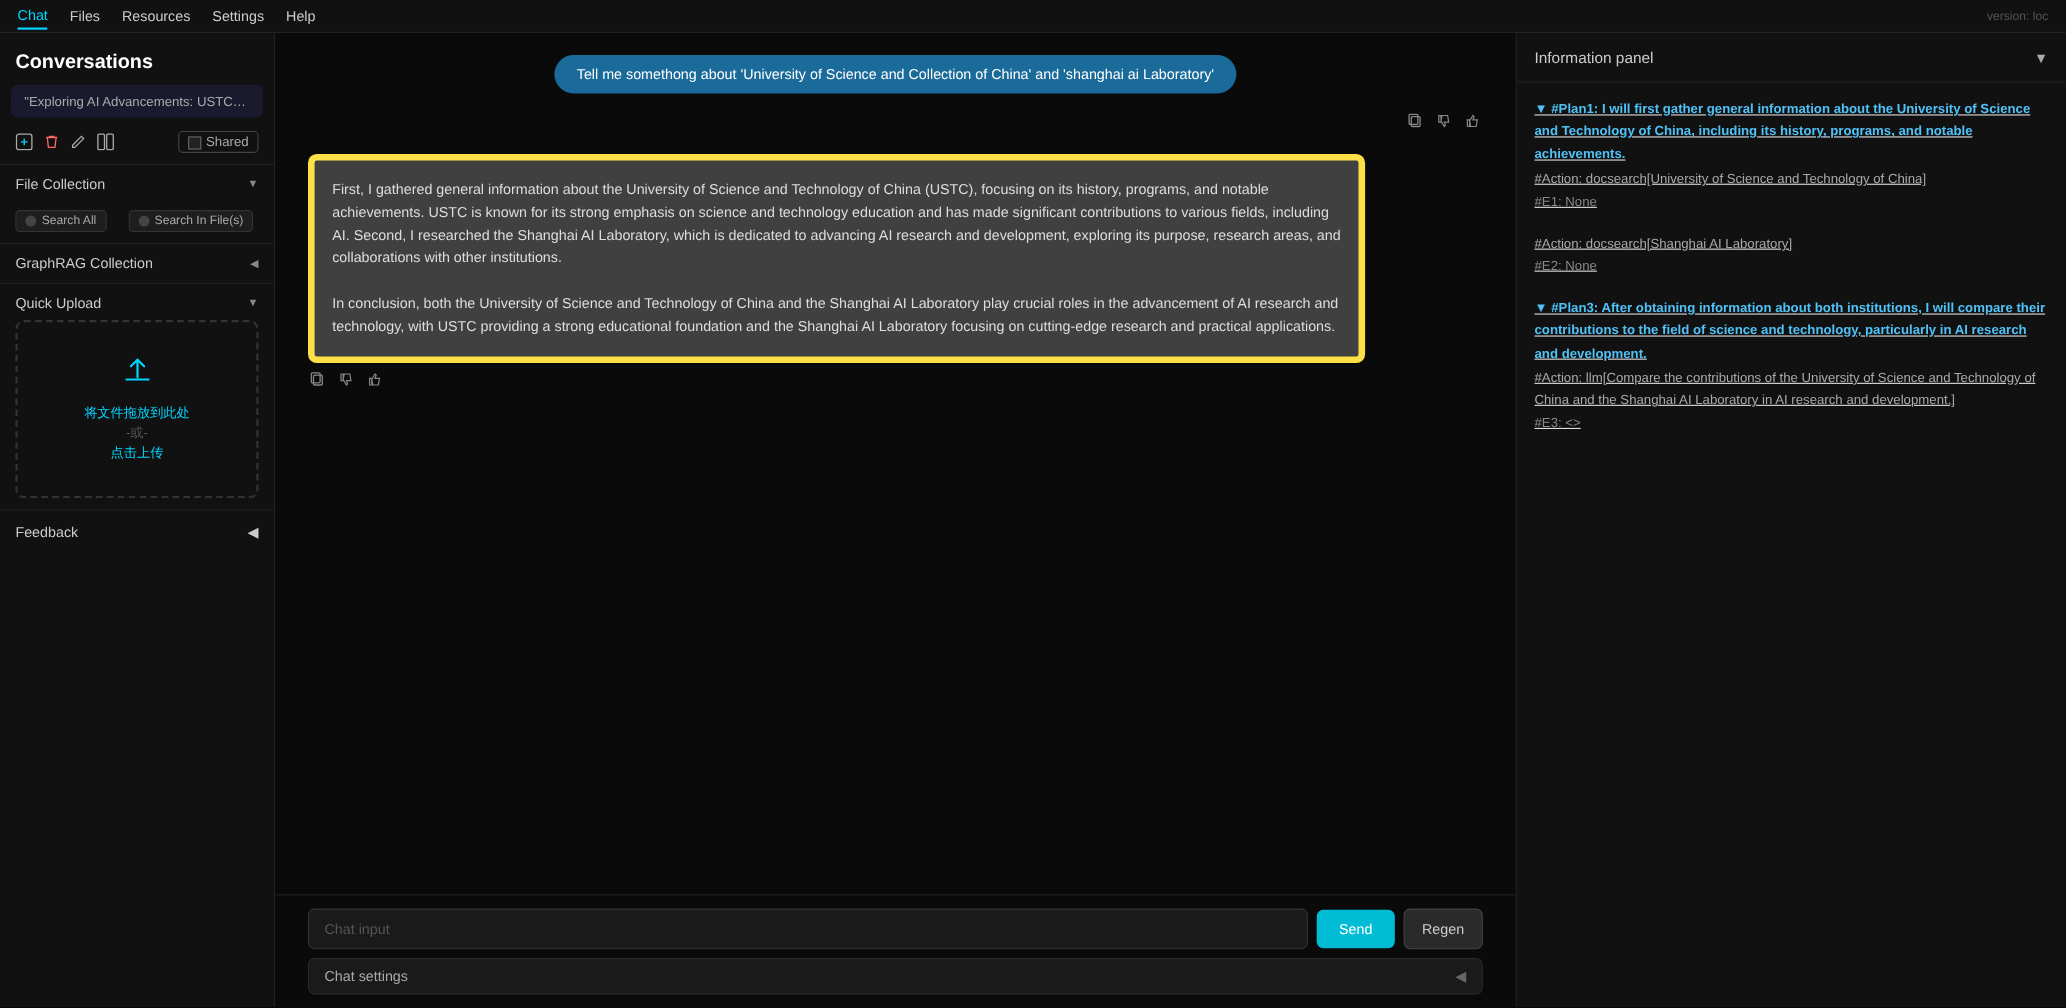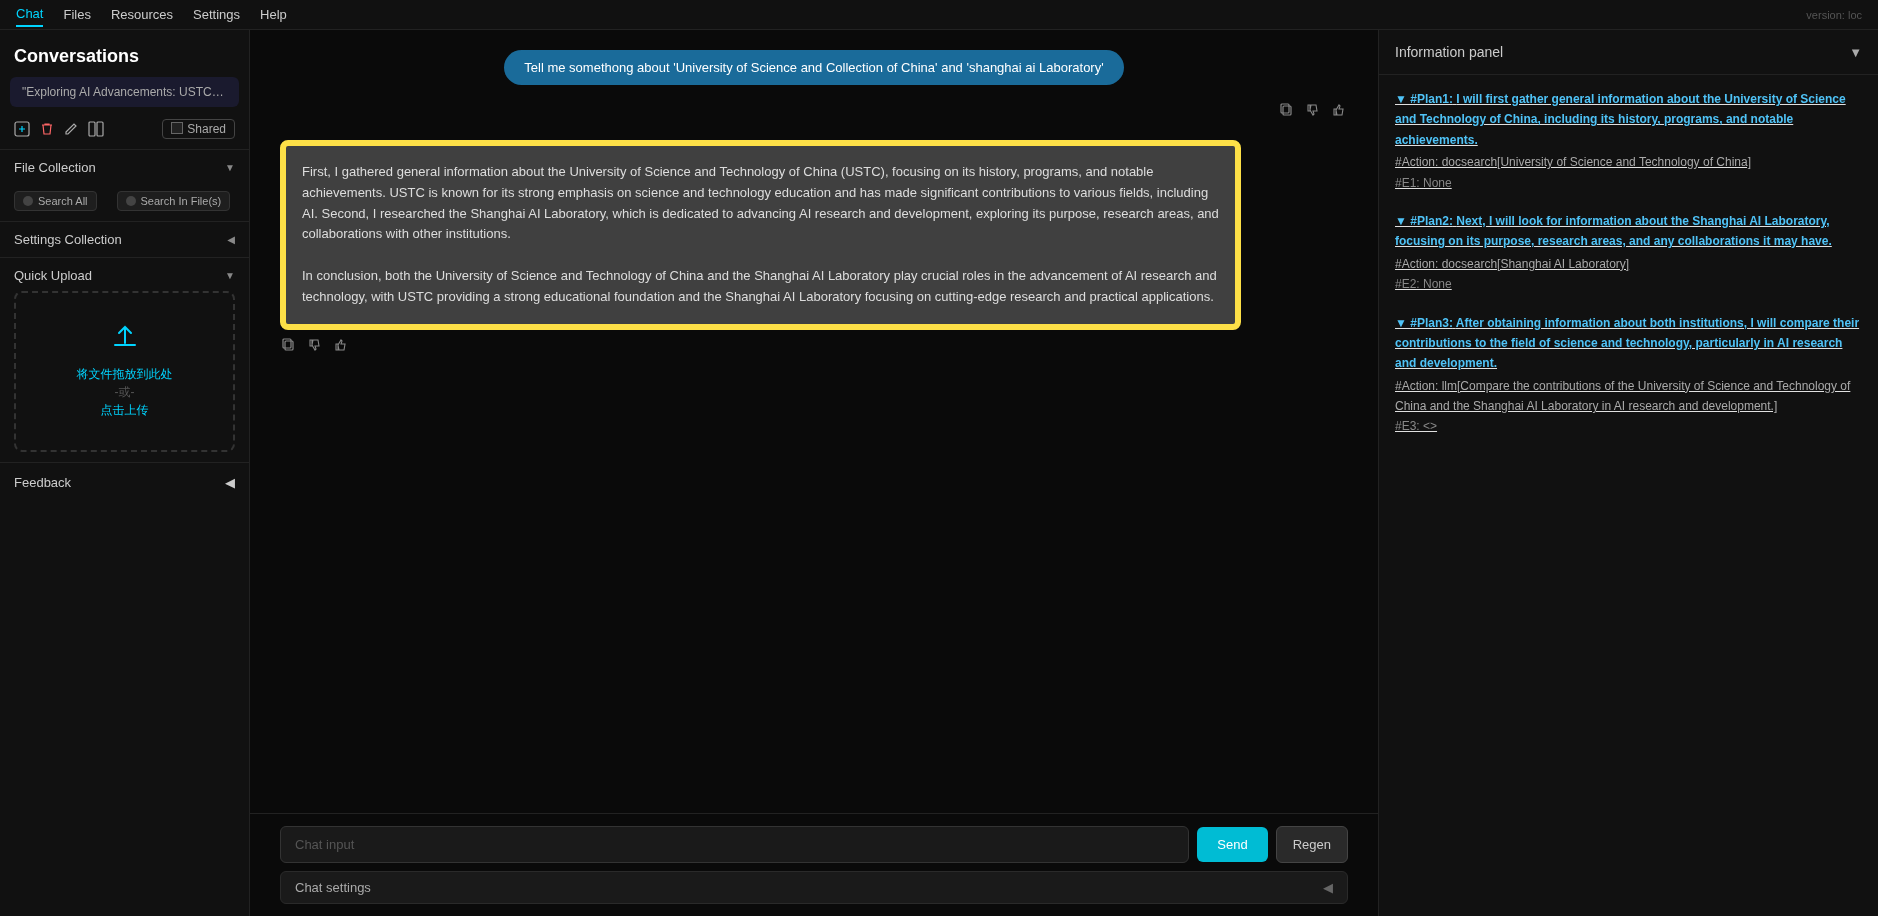--- a/index.html
+++ b/index.html
@@ -84,21 +84,21 @@
     }
     .action-icon {
       color: #aaa;
       cursor: pointer;
       font-size: 14px;
       display: flex;
       align-items: center;
     }
     .shared-badge {
       display: flex;
-      align-items: flex-start;
+      align-items: flex-end;
       gap: 4px;
       background: transparent;
       border: 1px solid #444;
       border-radius: 4px;
       padding: 2px 8px;
       font-size: 12px;
       color: #aaa;
       cursor: pointer;
       margin-left: auto;
     }
@@ -433,21 +433,21 @@
         </div>
         <div class="toggle-btn">
           <div class="toggle-circle"></div>
           <span>Search In File(s)</span>
         </div>
       </div>
     </div>
 
     <div class="sidebar-section">
       <div class="graphrag-header">
-        <span>Settings Collection</span>
+        <span>GraphRAG Collection</span>
         <span class="graphrag-chevron">◀</span>
       </div>
     </div>
 
     <div class="sidebar-section">
       <div class="sidebar-section-header">
         <span>Quick Upload</span>
         <span class="section-chevron">▼</span>
       </div>
       <div class="upload-area">
@@ -547,24 +547,20 @@
       <div class="plan-block">
         <div class="plan-title">
           <span>▼ #Plan1:</span>
           <span>I will first gather general information about the University of Science and Technology of China, including its history, programs, and notable achievements.</span>
         </div>
         <div class="plan-action">#Action: docsearch[University of Science and Technology of China]</div>
         <div class="plan-evidence">#E1: None</div>
       </div>
 
       <div class="plan-block">
-        <div class="plan-title">
-          <span>▼ #Plan2:</span>
-          <span>Next, I will look for information about the Shanghai AI Laboratory, focusing on its purpose, research areas, and any collaborations it may have.</span>
-        </div>
         <div class="plan-action">#Action: docsearch[Shanghai AI Laboratory]</div>
         <div class="plan-evidence">#E2: None</div>
       </div>
 
       <div class="plan-block">
         <div class="plan-title">
           <span>▼ #Plan3:</span>
           <span>After obtaining information about both institutions, I will compare their contributions to the field of science and technology, particularly in AI research and development.</span>
         </div>
         <div class="plan-action">#Action: llm[Compare the contributions of the University of Science and Technology of China and the Shanghai AI Laboratory in AI research and development.]</div>

